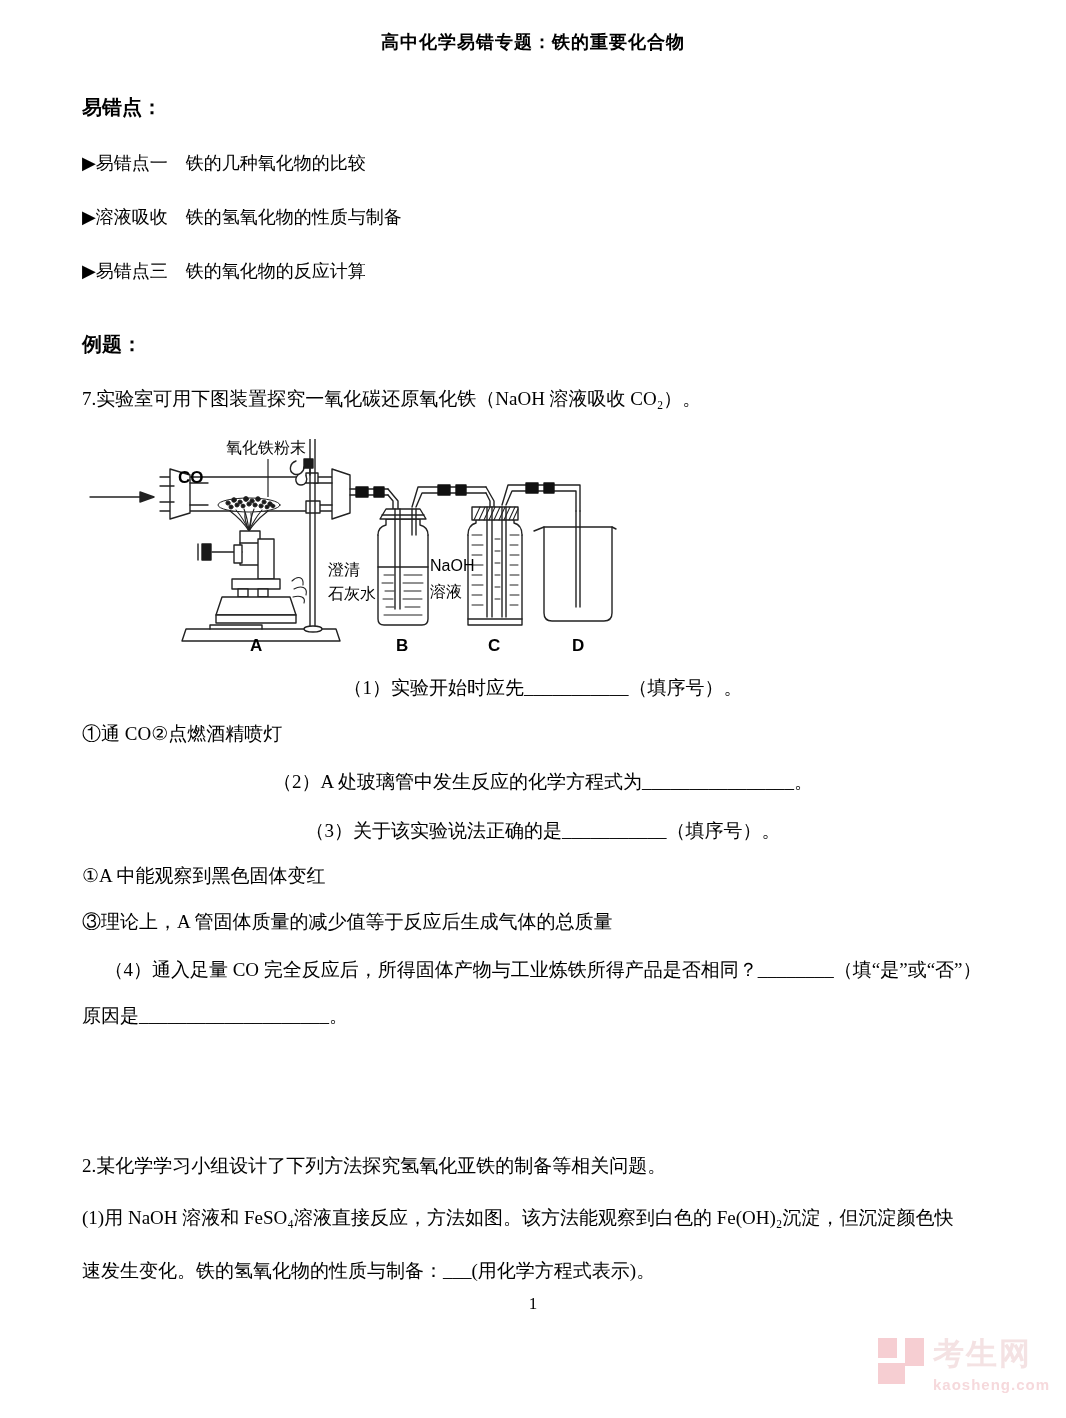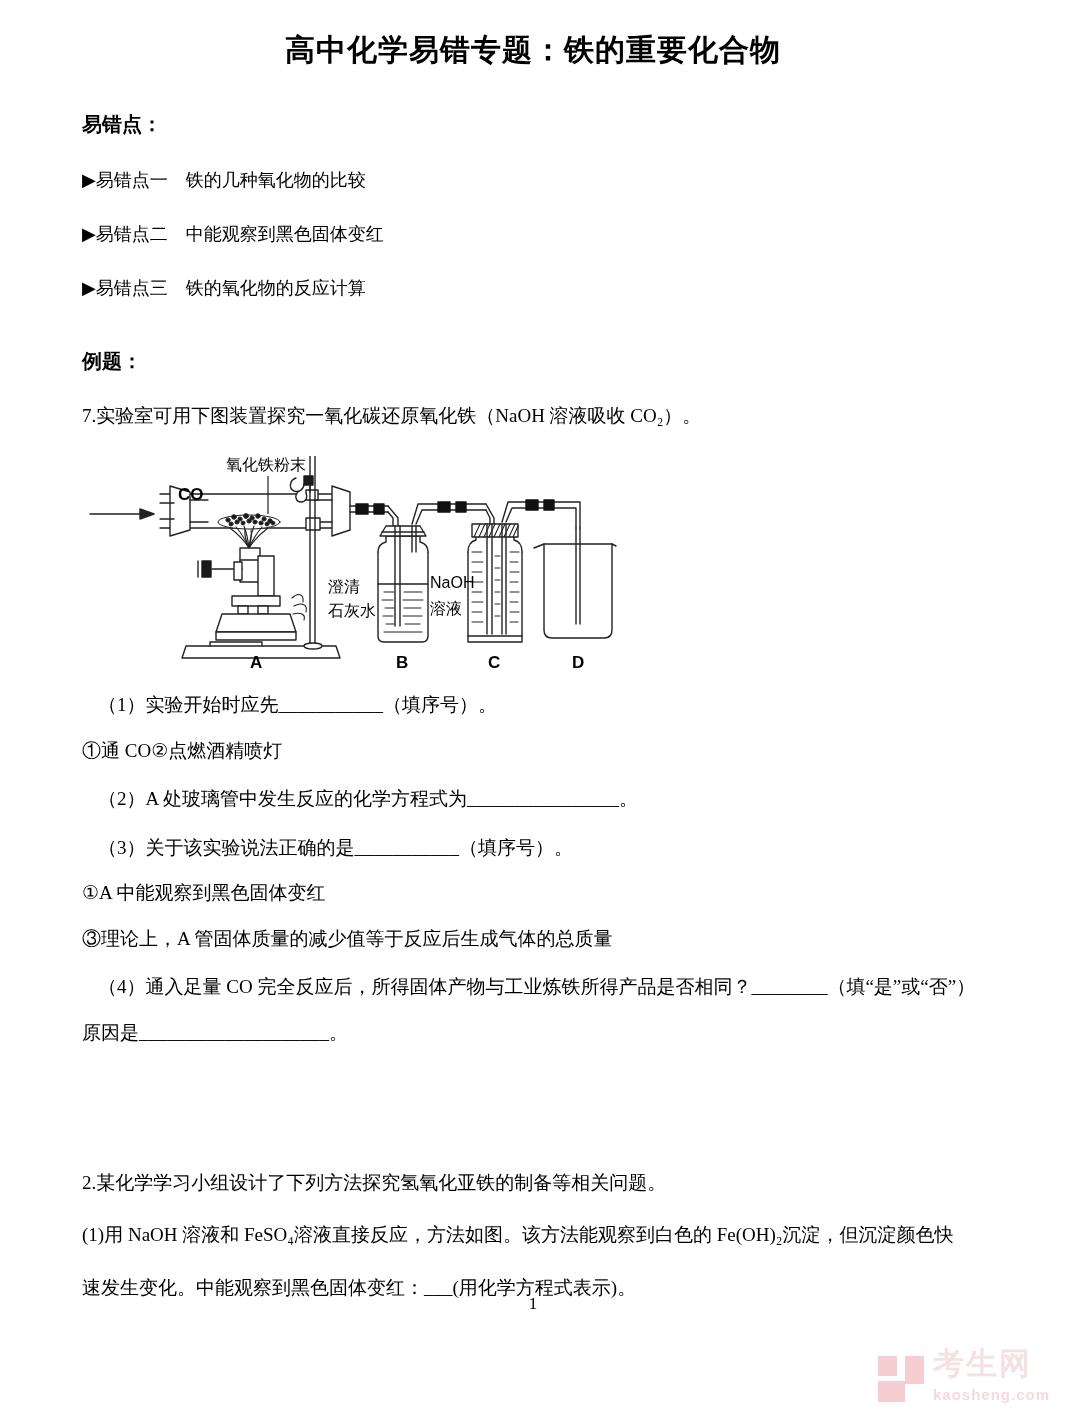--- a/index.html
+++ b/index.html
@@ -10,21 +10,21 @@
     color:#000;
     position:relative;
     overflow:hidden;
   }
   .page{position:relative;width:1066px;height:1418px;}
 
   .title{
     text-align:center;
     font-family:"Liberation Sans","DejaVu Sans",sans-serif;
     font-weight:bold;
-    font-size:30px;
+    font-size:18px;
     letter-spacing:1px;
     margin:0;
     padding-top:30px;
   }
 
   .body-wrap{padding:0 78px 0 82px;}
 
   .sec-head{
     font-family:"Liberation Sans","DejaVu Sans",sans-serif;
     font-weight:bold;
@@ -40,21 +40,21 @@
     white-space:pre;
   }
 
   .q-line{
     font-size:19px;
     line-height:1.55;
     margin-top:19px;
     white-space:pre-wrap;
   }
   .q-line.tight{margin-top:16px;}
-  .q-line.indent{padding-left:16px;}
+  .q-line.indent{padding-left:16px;text-align:center;}
   .q-line.first{margin-top:26px;}
 
   .q2-line{
     font-size:19px;
     line-height:1.7;
     margin-top:20px;
     white-space:pre-wrap;
   }
 
   .fig{
@@ -72,21 +72,21 @@
     font-size:17px;
   }
 
   .watermark{
     position:absolute;
     left:878px;
     top:1338px;
     width:170px;
     height:64px;
     display:flex;
-    align-items:flex-end;
+    align-items:flex-start;
     gap:9px;
     opacity:1;
   }
   .wm-mark{position:relative;width:46px;height:46px;flex:0 0 46px;}
   .wm-mark i{position:absolute;background:#f6ced2;display:block;}
   .wm-mark i.a{left:0;top:0;width:19px;height:20px;}
   .wm-mark i.b{left:27px;top:0;width:19px;height:28px;}
   .wm-mark i.c{left:0;top:25px;width:27px;height:21px;}
   .wm-txt{display:flex;flex-direction:column;line-height:1;}
   .wm-cn{
@@ -104,21 +104,21 @@
 
 <div class="page">
 
   <h1 class="title">高中化学易错专题：铁的重要化合物</h1>
 
   <div class="body-wrap">
 
     <div class="sec-head">易错点：</div>
 
     <div class="bullet">▶易错点一　铁的几种氧化物的比较</div>
-    <div class="bullet">▶易错点二　中能观察到黑色固体变红</div>
+    <div class="bullet">▶溶液吸收　铁的氢氧化物的性质与制备</div>
     <div class="bullet">▶易错点三　铁的氧化物的反应计算</div>
 
     <div class="sec-head examples">例题：</div>
 
     <div class="q-line first">7.实验室可用下图装置探究一氧化碳还原氧化铁（NaOH 溶液吸收 CO₂）。</div>
 
     <div class="fig">
       <svg width="560" height="215" viewBox="0 0 560 215" xmlns="http://www.w3.org/2000/svg">
         <g fill="none" stroke="#222" stroke-width="1.4" stroke-linecap="round" stroke-linejoin="round">
 
@@ -354,21 +354,21 @@
     <div class="q-line indent">（3）关于该实验说法正确的是___________（填序号）。</div>
     <div class="q-line tight">①A 中能观察到黑色固体变红</div>
     <div class="q-line tight">③理论上，A 管固体质量的减少值等于反应后生成气体的总质量</div>
     <div class="q-line indent">（4）通入足量 CO 完全反应后，所得固体产物与工业炼铁所得产品是否相同？________（填“是”或“否”）</div>
     <div class="q-line tight">原因是____________________。</div>
 
     <div style="height:100px"></div>
 
     <div class="q2-line">2.某化学学习小组设计了下列方法探究氢氧化亚铁的制备等相关问题。</div>
     <div class="q2-line">(1)用 NaOH 溶液和 FeSO₄溶液直接反应，方法如图。该方法能观察到白色的 Fe(OH)₂沉淀，但沉淀颜色快</div>
-    <div class="q2-line">速发生变化。中能观察到黑色固体变红：___(用化学方程式表示)。</div>
+    <div class="q2-line">速发生变化。铁的氢氧化物的性质与制备：___(用化学方程式表示)。</div>
 
   </div>
 
   <div class="page-num">1</div>
 
   <div class="watermark">
     <div class="wm-mark">
       <i class="a"></i>
         <i class="b"></i>
         <i class="c"></i>

